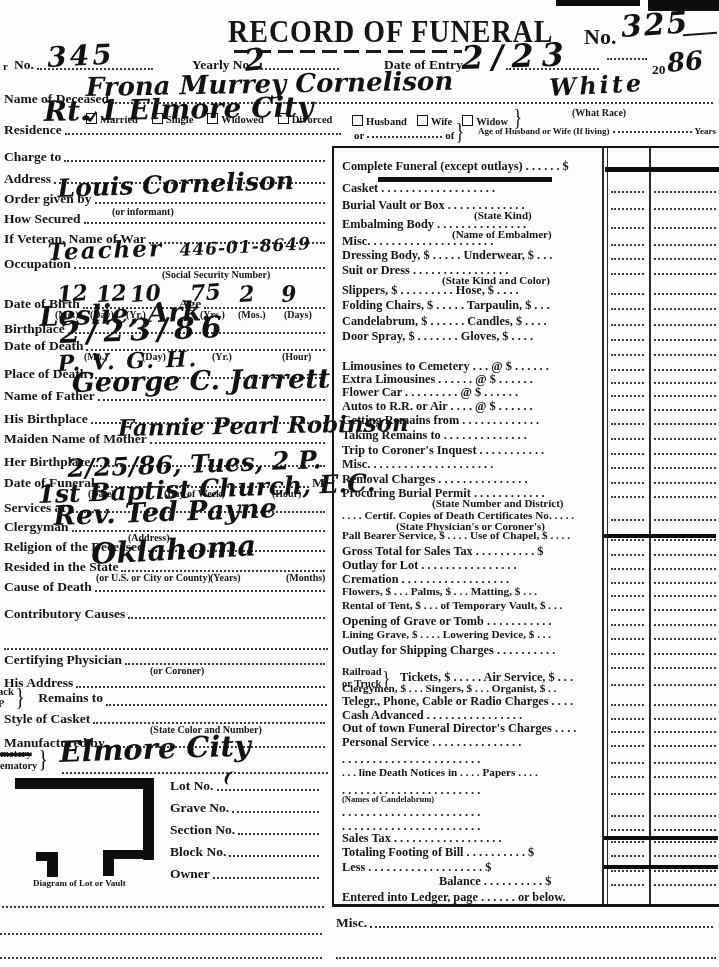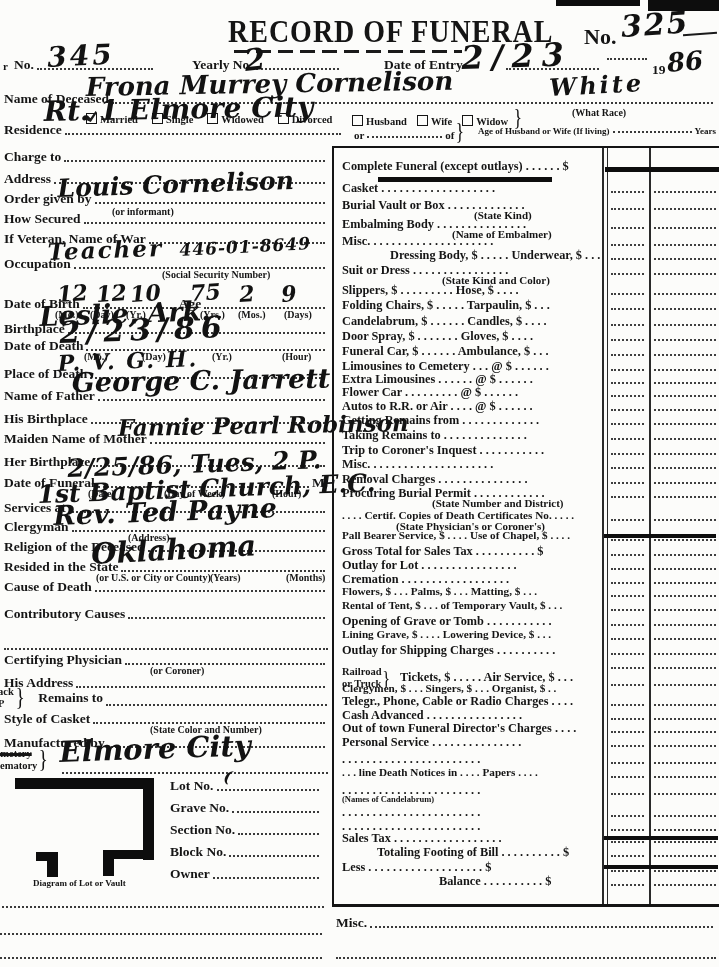--- a/index.html
+++ b/index.html
@@ -62,21 +62,21 @@
   </div>
   <span class="hw" style="left:246px;top:46px;font-size:30px;transform:rotate(-6deg);">2</span>
   <div class="row" style="left:384px;top:58px;width:218px;gap:40px;">
     <span class="lbl">Date of Entry</span>
     <span class="lead"></span>
   </div>
   <span class="hw" style="left:462px;top:42px;font-size:32px;letter-spacing:8px;transform:rotate(-2deg);">2/23</span>
   <div class="row" style="left:604px;top:58px;width:46px;">
     <span class="lead"></span>
   </div>
-  <span class="abs lbl" style="left:652px;top:62px;">19</span>
+  <span class="abs lbl" style="left:652px;top:62px;">20</span>
   <span class="hw" style="left:668px;top:50px;font-size:26px;transform:rotate(-5deg);">86</span>
 
   <div class="row" style="left:4px;top:92px;width:712px;">
     <span class="lbl">Name of Deceased</span>
     <span class="lead"></span>
   </div>
   <span class="hw" style="left:86px;top:74px;font-size:26px;transform:rotate(-1deg);">Frona Murrey Cornelison</span>
   <span class="hw" style="left:550px;top:76px;font-size:24px;letter-spacing:3px;transform:rotate(-3deg);">White</span>
   <span class="sub" style="left:572px;top:107px;">(What Race)</span>
 
@@ -310,28 +310,27 @@
     <div class="abs bar" style="left:270px;top:688px;width:114px;height:3.5px;"></div>
     <div class="abs bar" style="left:270px;top:717px;width:114px;height:3.5px;"></div>
 
     <div class="frow" style="top:11px;"><span>Complete Funeral (except outlays) . . . . . .  $</span></div>
     <div class="frow" style="top:33px;"><span>Casket . . . . . . . . . . . . . . . . . . .</span></div>
     <div class="frow" style="top:50px;"><span>Burial Vault or Box . . . . . . . . . . . . .</span></div>
     <div class="fsub" style="top:61px;left:140px;">(State Kind)</div>
     <div class="frow" style="top:69px;"><span>Embalming Body . . . . . . . . . . . . . . .</span></div>
     <div class="fsub" style="top:80px;left:118px;">(Name of Embalmer)</div>
     <div class="frow" style="top:86px;"><span>Misc. . . . . . . . . . . . . . . . . . . . .</span></div>
-    <div class="frow" style="top:100px;margin-left:48px;"><span>Dressing Body, $ . . . . .  Underwear, $ . . .</span></div>
+    <div class="frow" style="top:100px;"><span>Dressing Body, $ . . . . .  Underwear, $ . . .</span></div>
     <div class="frow" style="top:115px;"><span>Suit or Dress . . . . . . . . . . . . . . . .</span></div>
     <div class="fsub" style="top:126px;left:108px;">(State Kind and Color)</div>
     <div class="frow" style="top:135px;"><span>Slippers, $ . . . . . . . . .  Hose, $ . . . .</span></div>
     <div class="frow" style="top:150px;"><span>Folding Chairs, $ . . . . .  Tarpaulin, $ . . .</span></div>
     <div class="frow" style="top:166px;"><span>Candelabrum, $ . . . . . .  Candles, $ . . . .</span></div>
     <div class="frow" style="top:181px;"><span>Door Spray, $ . . . . . . .  Gloves, $ . . . .</span></div>
-    <div class="frow" style="top:196px;"><span>Funeral Car, $ . . . . . .  Ambulance, $ . . .</span></div>
     <div class="frow" style="top:211px;"><span>Limousines to Cemetery . . .  @  $ . . . . . .</span></div>
     <div class="frow" style="top:224px;"><span>Extra Limousines . . . . . .  @  $ . . . . . .</span></div>
     <div class="frow" style="top:237px;"><span>Flower Car . . . . . . . . .  @  $ . . . . . .</span></div>
     <div class="frow" style="top:251px;"><span>Autos to R.R. or Air . . . .  @  $ . . . . . .</span></div>
     <div class="frow" style="top:265px;"><span>Getting Remains from . . . . . . . . . . . . .</span></div>
     <div class="frow" style="top:280px;"><span>Taking Remains to . . . . . . . . . . . . . .</span></div>
     <div class="frow" style="top:295px;"><span>Trip to Coroner's Inquest . . . . . . . . . . .</span></div>
     <div class="frow" style="top:309px;"><span>Misc. . . . . . . . . . . . . . . . . . . . .</span></div>
     <div class="frow" style="top:324px;"><span>Removal Charges . . . . . . . . . . . . . . .</span></div>
     <div class="frow" style="top:338px;"><span>Procuring Burial Permit . . . . . . . . . . . .</span></div>
@@ -357,23 +356,24 @@
     <div class="frow" style="top:560px;"><span>Cash Advanced . . . . . . . . . . . . . . . .</span></div>
     <div class="frow" style="top:573px;"><span>Out of town Funeral Director's Charges . . . .</span></div>
     <div class="frow" style="top:587px;"><span>Personal Service . . . . . . . . . . . . . . .</span></div>
     <div class="frow" style="top:604px;"><span>. . . . . . . . . . . . . . . . . . . . . . .</span></div>
     <div class="frow fit" style="top:618px;"><span>. . .  line Death Notices in . . . .  Papers . . . .</span></div>
     <div class="frow" style="top:635px;"><span>. . . . . . . . . . . . . . . . . . . . . . .</span></div>
     <div class="frow tiny" style="top:646px;"><span>(Names of Candelabrum)</span></div>
     <div class="frow" style="top:657px;"><span>. . . . . . . . . . . . . . . . . . . . . . .</span></div>
     <div class="frow" style="top:671px;"><span>. . . . . . . . . . . . . . . . . . . . . . .</span></div>
     <div class="frow" style="top:683px;"><span>Sales Tax . . . . . . . . . . . . . . . . . .</span></div>
-    <div class="frow" style="top:697px;text-align:center;"><span>Totaling Footing of Bill . . . . . . . . . .  $</span></div>
+    <div class="frow" style="top:697px;"><span>Totaling Footing of Bill . . . . . . . . . .  $</span></div>
     <div class="frow" style="top:712px;"><span>Less . . . . . . . . . . . . . . . . . . .  $</span></div>
     <div class="frow" style="top:726px;left:105px;width:165px;"><span>Balance  . . . . . . . . . .  $</span></div>
+    <div class="frow" style="top:742px;"><span>Entered into Ledger, page . . . . . .  or below.</span></div>
   <div class="mdot" style="top: 43px; left: 277px; width: 33px;"></div>
       <div class="mdot" style="top: 43px; left: 320px; width: 62px;"></div>
       <div class="mdot" style="top: 60px; left: 277px; width: 33px;"></div>
       <div class="mdot" style="top: 60px; left: 320px; width: 62px;"></div>
       <div class="mdot" style="top: 79px; left: 277px; width: 33px;"></div>
       <div class="mdot" style="top: 79px; left: 320px; width: 62px;"></div>
       <div class="mdot" style="top: 96px; left: 277px; width: 33px;"></div>
       <div class="mdot" style="top: 96px; left: 320px; width: 62px;"></div>
       <div class="mdot" style="top: 110px; left: 277px; width: 33px;"></div>
       <div class="mdot" style="top: 110px; left: 320px; width: 62px;"></div>

